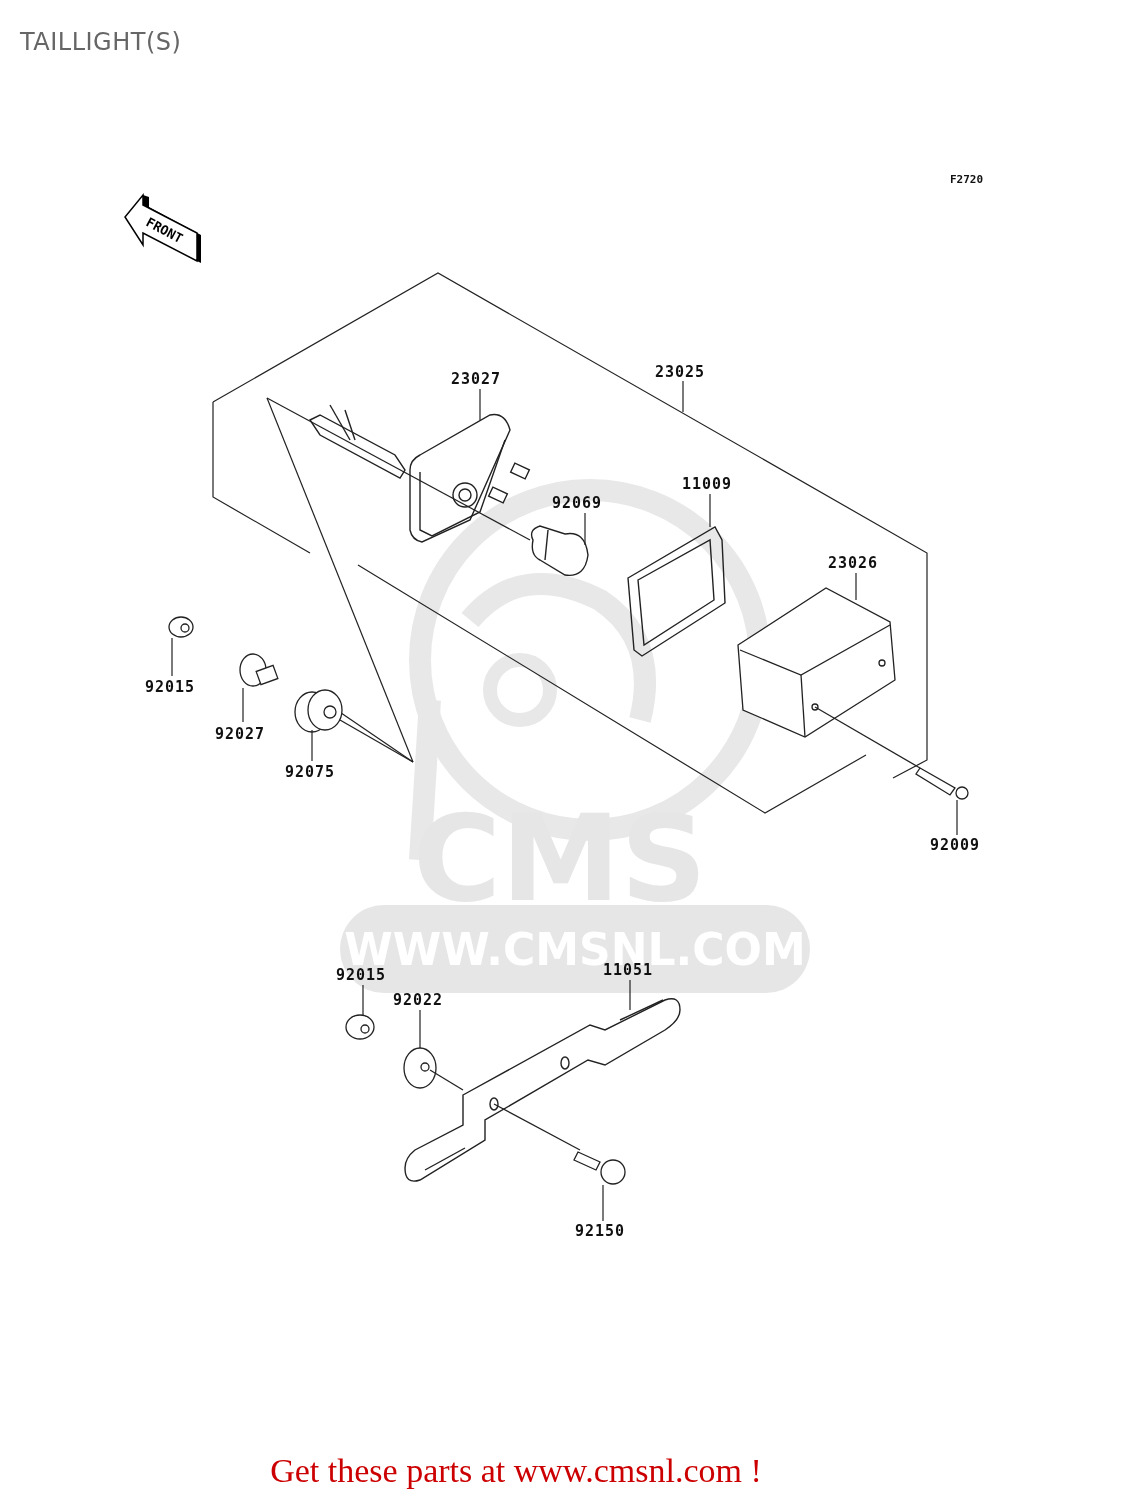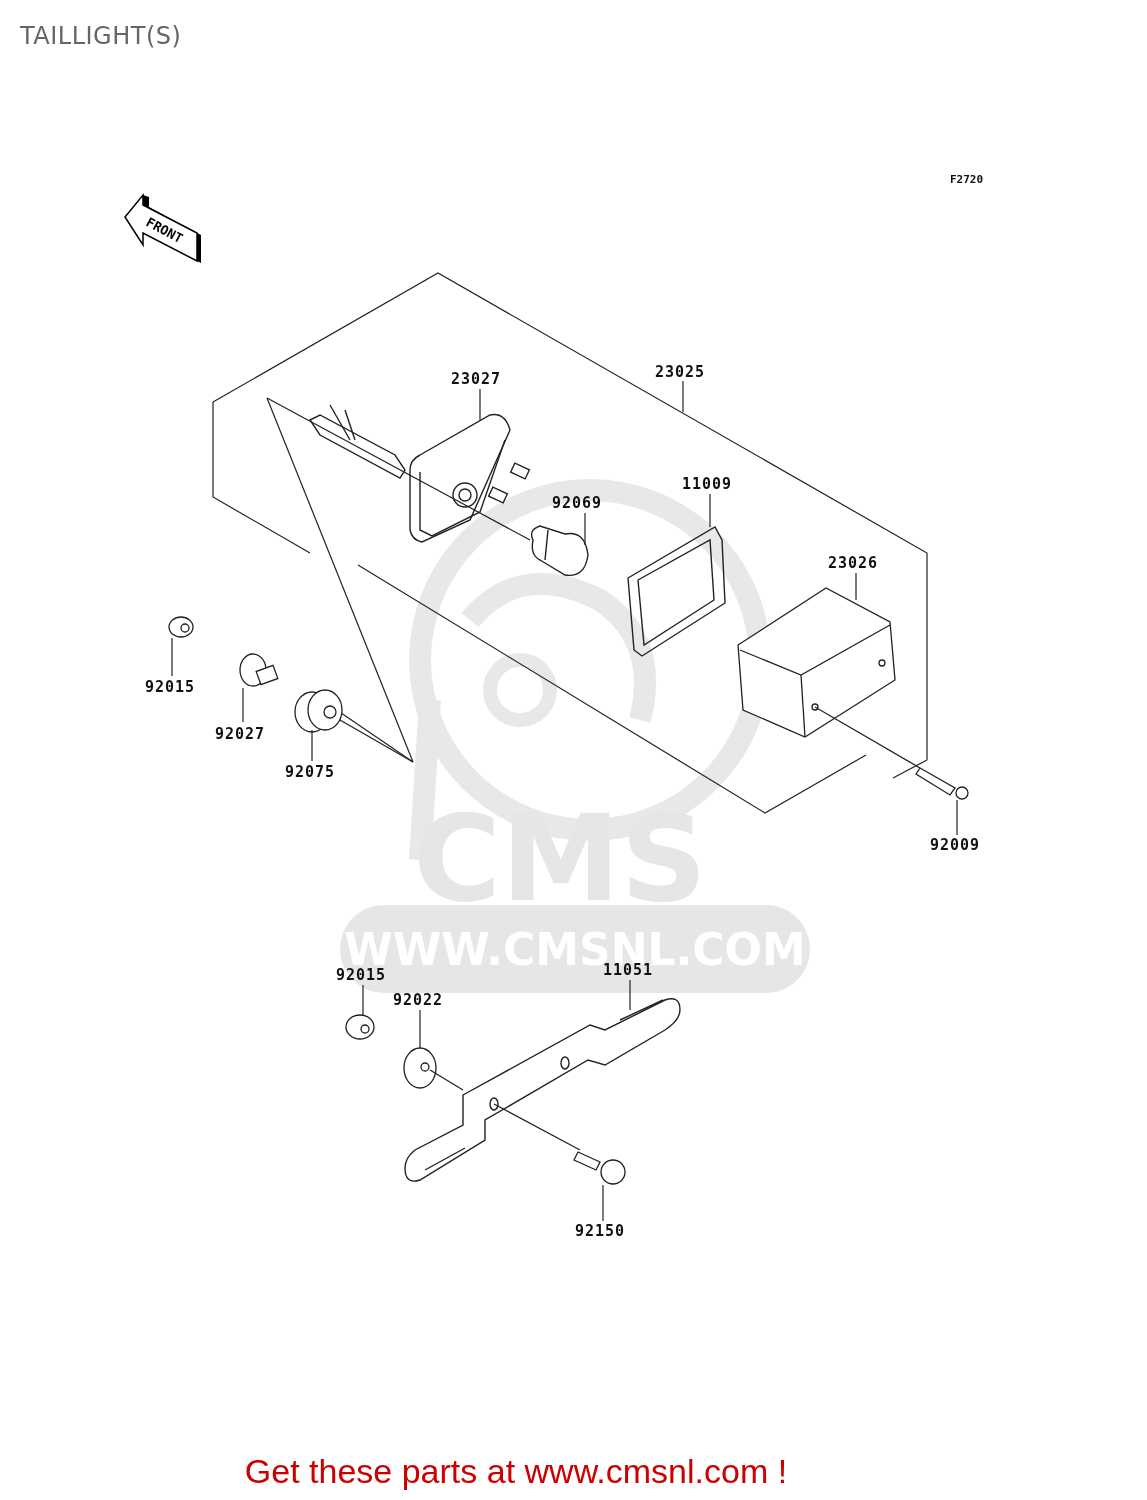--- a/index.html
+++ b/index.html
@@ -1,22 +1,22 @@
 <!DOCTYPE html>
 <html><head>
 <meta charset="utf-8">
 <style>
   html, body { margin:0; padding:0; background:#ffffff; }
   body { width:1147px; height:1500px; position:relative; overflow:hidden; font-family:"DejaVu Sans", sans-serif; }
-  .title { position:absolute; left:20px; top:22px; font-size:24px; color:#666666; letter-spacing:0.5px; font-family:"DejaVu Sans", sans-serif; }
+  .title { position:absolute; left:20px; top:28px; font-size:24px; color:#666666; letter-spacing:0.5px; font-family:"DejaVu Sans", sans-serif; }
   .diagram { position:absolute; left:0; top:0; width:1147px; height:1500px; }
   .lbl { font-family:"DejaVu Sans Mono", monospace; font-weight:bold; font-size:15px; fill:#111; letter-spacing:1px; }
   .fig { font-family:"DejaVu Sans Mono", monospace; font-weight:bold; font-size:11px; fill:#111; }
   .wm-text { font-family:"DejaVu Sans", sans-serif; font-weight:bold; fill:#ffffff; }
-  .footer { position:absolute; left:0; width:1040px; top:1452px; text-align:center; font-size:34px; color:#cc0000; font-family:Liberation Sans, sans-serif; }
+  .footer { position:absolute; left:0; width:1040px; top:1452px; text-align:center; font-size:34px; color:#cc0000; font-family:Liberation Serif, serif; }
   .footer span { display:inline-block; margin-left:-8px; }
 </style>
 </head>
 <body>
 
 <div class="title">TAILLIGHT(S)</div>
 
 <svg class="diagram" viewBox="0 0 1147 1500" xmlns="http://www.w3.org/2000/svg">
 
   <g fill="none" stroke="#e8e8e8" stroke-width="22" opacity="1">

